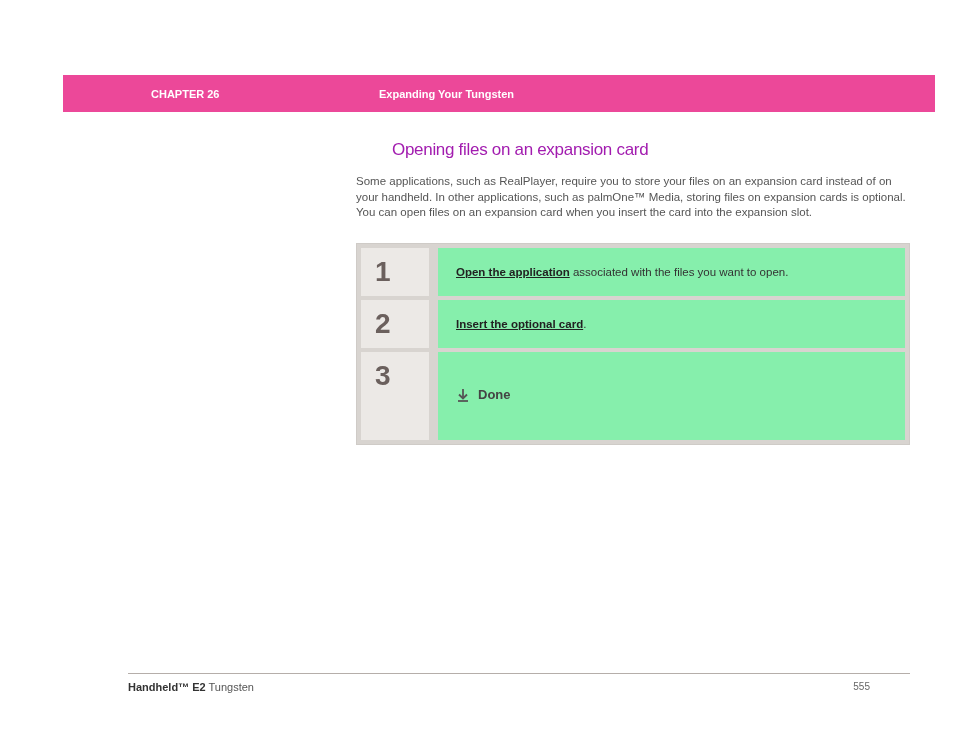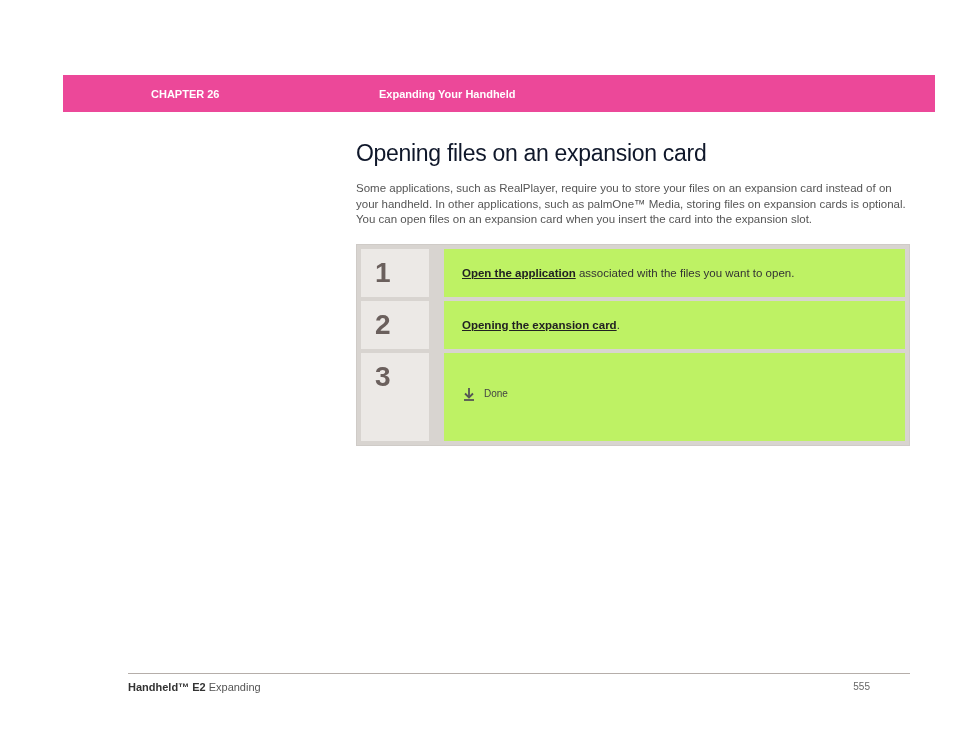--- a/index.html
+++ b/index.html
@@ -40,31 +40,32 @@
     position: absolute;
     left: 316px;
   }
   .content {
     position: absolute;
     left: 316px;
     top: 140px;
     width: 554px;
   }
   .heading {
-    font-size: 23px;
+    font-size: 17px;
     font-weight: 400;
-    color: #0f172a;
+    color: #a21caf;
     letter-spacing: -0.3px;
     margin-bottom: 14px;
+    margin-left: 36px;
   }
   .intro {
     font-size: 11.5px;
     color: #555;
     line-height: 1.35;
-    margin-bottom: 16px;
+    margin-bottom: 22px;
   }
   .steps-box {
     background: #d8d4d0;
     border: 1px solid #cfcbc7;
     padding: 4px;
     width: 554px;
   }
   .step-row {
     display: flex;
     margin-bottom: 4px;
@@ -77,26 +78,26 @@
     align-items: flex-start;
     justify-content: flex-start;
     padding: 8px 0 0 14px;
     font-size: 28px;
     font-weight: 900;
     color: #6b605d;
     font-family: Arial, sans-serif;
   }
   .step-body {
     flex: 1;
-    background: #bef264;
+    background: #86efac;
     padding: 16px 18px 16px 18px;
     font-size: 11.5px;
     color: #333;
     line-height: 1.4;
-    margin-left: 15px;
+    margin-left: 9px;
   }
   .step-row.short .step-num,
   .step-row.short .step-body {
     min-height: 48px;
   }
   .step-row.tall .step-num,
   .step-row.tall .step-body {
     min-height: 88px;
   }
   .link {
@@ -110,22 +111,22 @@
     align-items: center;
     margin-top: 18px;
   }
   .done-icon {
     width: 14px;
     height: 14px;
     margin-right: 8px;
     display: inline-block;
   }
   .done-text {
-    font-weight: normal;
-    font-size: 10px;
+    font-weight: bold;
+    font-size: 13px;
     color: #444;
   }
   .footer-line {
     position: absolute;
     left: 88px;
     top: 673px;
     width: 782px;
     border-top: 1px solid #b5aeaa;
   }
   .footer-left {
@@ -145,40 +146,40 @@
     margin-left: 16px;
   }
 </style>
 </head>
 <body>
 
 <div class="page">
 
   <div class="chapter-bar">
     <span class="chapter-label">CHAPTER 26</span>
-    <span class="chapter-title">Expanding Your Handheld</span>
+    <span class="chapter-title">Expanding Your Tungsten</span>
   </div>
 
   <div class="content">
     <h1 class="heading">Opening files on an expansion card</h1>
     <p class="intro">Some applications, such as RealPlayer, require you to store your files on an expansion card instead of on your handheld. In other applications, such as palmOne™ Media, storing files on expansion cards is optional. You can open files on an expansion card when you insert the card into the expansion slot.</p>
 
     <div class="steps-box">
 
       <div class="step-row short">
         <div class="step-num">1</div>
         <div class="step-body">
           <span class="link">Open the application</span><span> associated with the files you want to open.</span>
         </div>
       </div>
 
       <div class="step-row short">
         <div class="step-num">2</div>
         <div class="step-body">
-          <span class="link">Opening the expansion card</span><span>.</span>
+          <span class="link">Insert the optional card</span><span>.</span>
         </div>
       </div>
 
       <div class="step-row tall">
         <div class="step-num">3</div>
         <div class="step-body">
           <div class="done-row">
             <span class="done-icon">
               <svg viewBox="0 0 14 14" width="14" height="14">
                 <line x1="7" y1="1" x2="7" y2="10" stroke="#555" stroke-width="1.8"></line>
@@ -189,17 +190,17 @@
             <span class="done-text">Done</span>
           </div>
         </div>
       </div>
 
     </div>
   </div>
 
   <div class="footer-line"></div>
   <div class="footer-left">
-    <span class="bold">Handheld™ E2</span><span> Expanding</span>
+    <span class="bold">Handheld™ E2</span><span> Tungsten</span>
   </div>
   <div class="footer-right">555</div>
 
 </div>
 
 </body></html>

